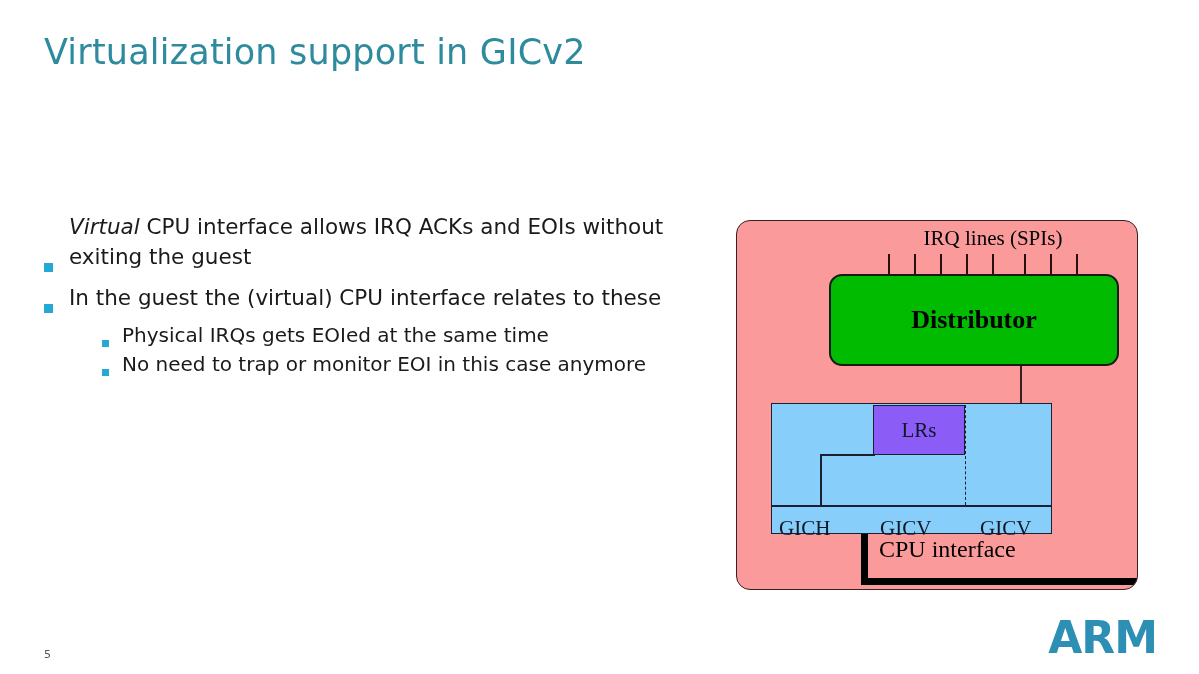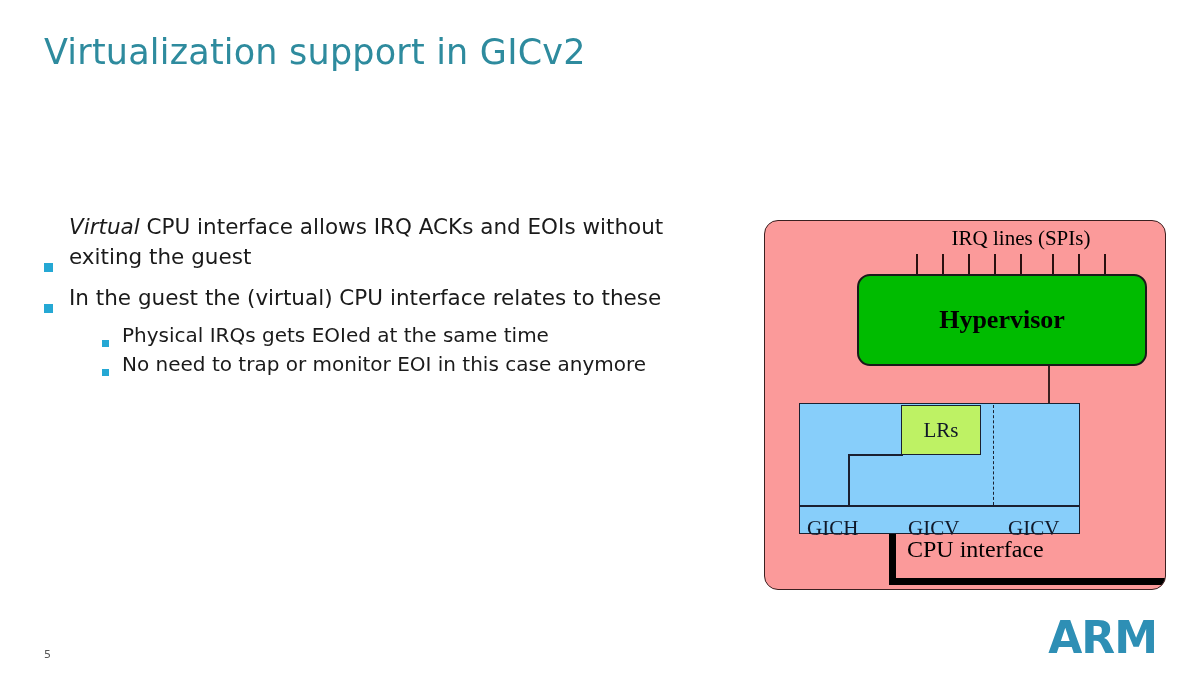--- a/index.html
+++ b/index.html
@@ -68,21 +68,21 @@
   }
   .bullet-row.l2 .btext {
     font-size: 20px;
     line-height: 23px;
   }
   .btext i { font-style: italic; }
 
   
   #diagram {
     position: absolute;
-    left: 764px;
+    left: 736px;
     top: 220px;
     width: 402px;
     height: 370px;
   }
   #diagram-frame {
     position: absolute;
     left: 0; top: 0;
     width: 402px;
     height: 370px;
     background: #FB9A9A;
@@ -174,23 +174,23 @@
     top: 284px;
     width: 281px;
     height: 1.5px;
     background: #1a2030;
   }
   
   #lrs-box {
     position: absolute;
     left: 136px;
     top: 184px;
-    width: 80px;
+    width: 92px;
     height: 50px;
-    background: #bef264;
+    background: #8b5cf6;
     border: 1.5px solid #1a2030;
     box-sizing: border-box;
     display: flex;
     align-items: center;
     justify-content: center;
   }
   #lrs-label {
     font-family: "Liberation Serif", serif;
     font-size: 21px;
     color: #101828;
@@ -310,21 +310,21 @@
         <div class="irq-tick" style="left: 177px;"></div>
         <div class="irq-tick" style="left: 203px;"></div>
         <div class="irq-tick" style="left: 229px;"></div>
         <div class="irq-tick" style="left: 255px;"></div>
         <div class="irq-tick" style="left: 287px;"></div>
         <div class="irq-tick" style="left: 313px;"></div>
         <div class="irq-tick" style="left: 339px;"></div>
       </div>
 
     <div id="distributor">
-      <span id="distributor-label">Hypervisor</span>
+      <span id="distributor-label">Distributor</span>
     </div>
 
     <div id="dist-connector"></div>
 
     <div id="cpuif-block"></div>
 
     <div id="bottom-divider"></div>
 
     <div id="gicv-step-h"></div>
     <div id="gicv-step-v"></div>

